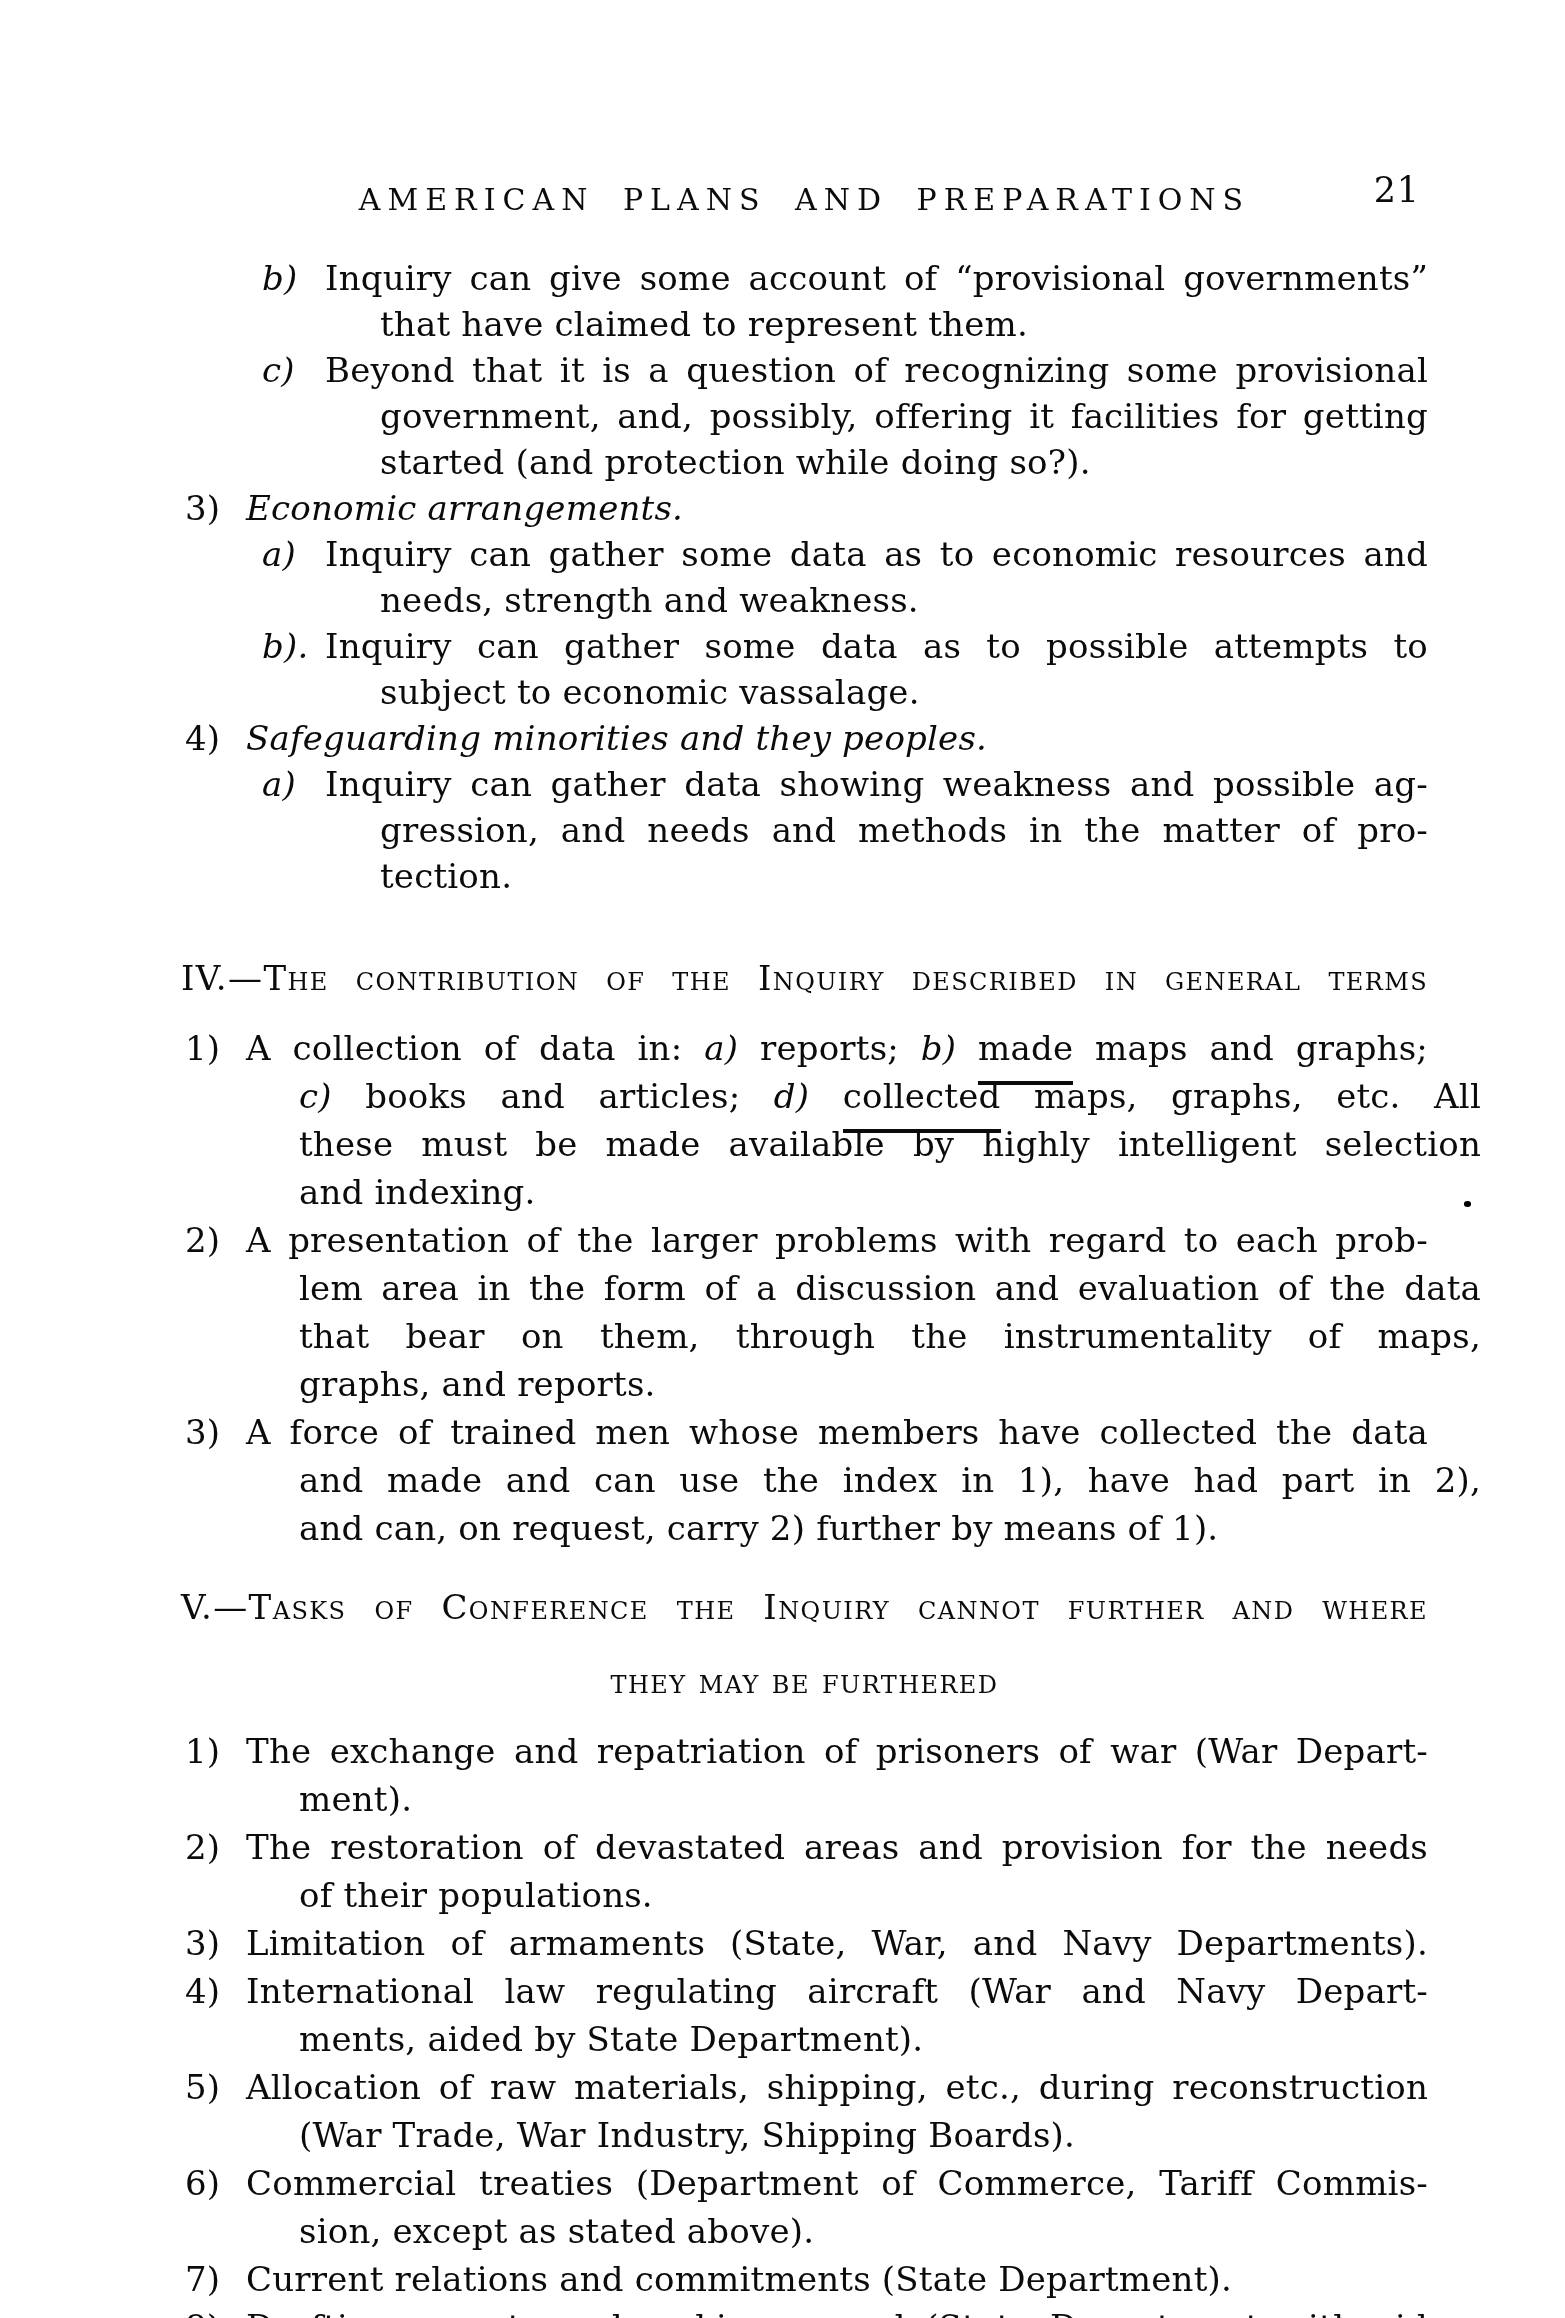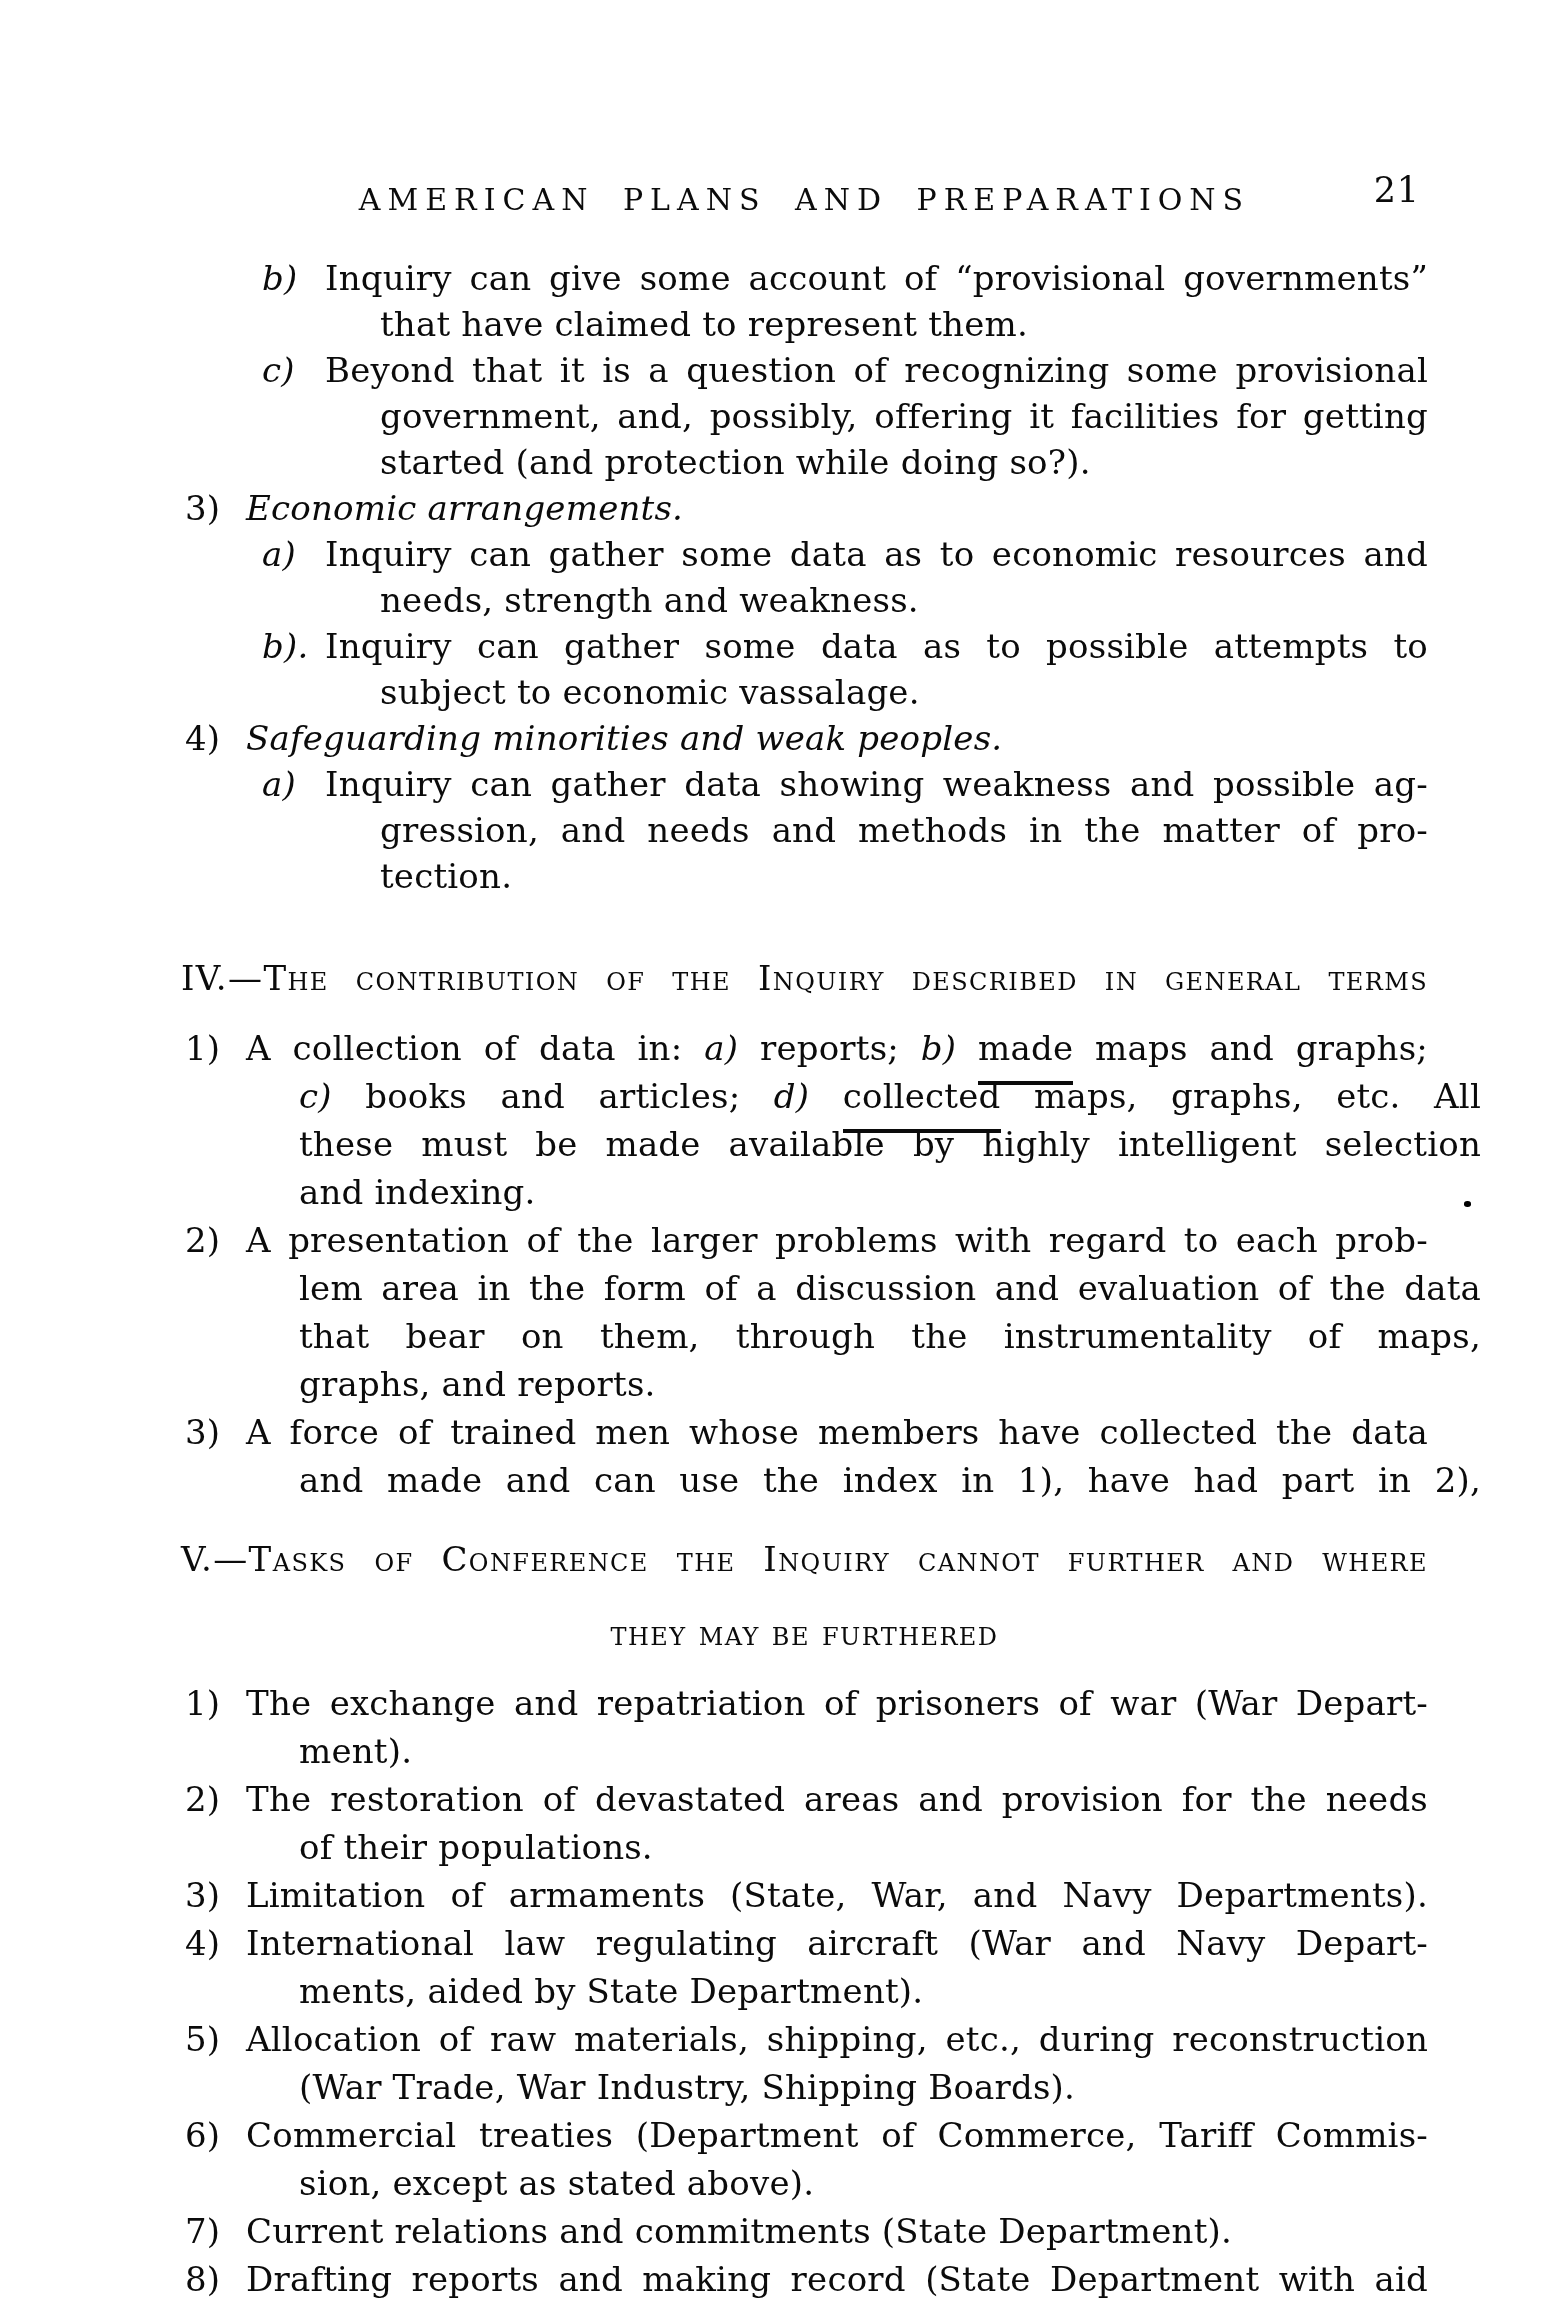--- a/index.html
+++ b/index.html
@@ -84,21 +84,21 @@
       </div>
     <div class="ln">
         <span class="mklet">b).</span>
         <span class="tx tlet jf">Inquiry can gather some data as to possible attempts to</span>
       </div>
     <div class="ln">
         <span class="tx clet">subject to economic vassalage.</span>
       </div>
     <div class="ln">
         <span class="mk">4)</span>
-        <span class="tx tnum it">Safeguarding minorities and weak peoples.</span>
+        <span class="tx tnum it">Safeguarding minorities and they peoples.</span>
       </div>
     <div class="ln">
         <span class="mklet">a)</span>
         <span class="tx tlet jf">Inquiry can gather data showing weakness and possible ag-</span>
       </div>
     <div class="ln">
         <span class="tx clet jf">gression, and needs and methods in the matter of pro-</span>
       </div>
     <div class="ln">
         <span class="tx clet">tection.</span>
@@ -136,20 +136,23 @@
     <div class="ln3">
         <span class="tx cnum">graphs, and reports.</span>
       </div>
     <div class="ln3">
         <span class="mk">3)</span>
         <span class="tx tnum jf">A force of trained men whose members have collected the data</span>
       </div>
     <div class="ln3">
         <span class="tx cnum jf">and made and can use the index in 1), have had part in 2),</span>
       </div>
+    <div class="ln3">
+        <span class="tx cnum">and can, on request, carry 2) further by means of 1).</span>
+      </div>
 
     <div class="sp-c"></div>
     <div class="ln3">
         <span class="tx hd jf">V.—Tasks of Conference the Inquiry cannot further and where</span>
       </div>
     <div class="sp-d"></div>
     <div class="ln3">
         <span class="tx hd ctr">they may be furthered</span>
       </div>
     <div class="sp-e"></div>

